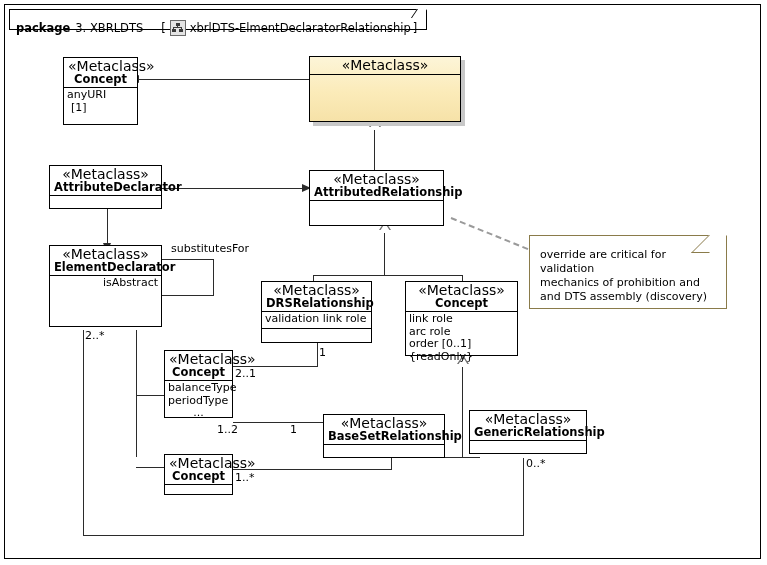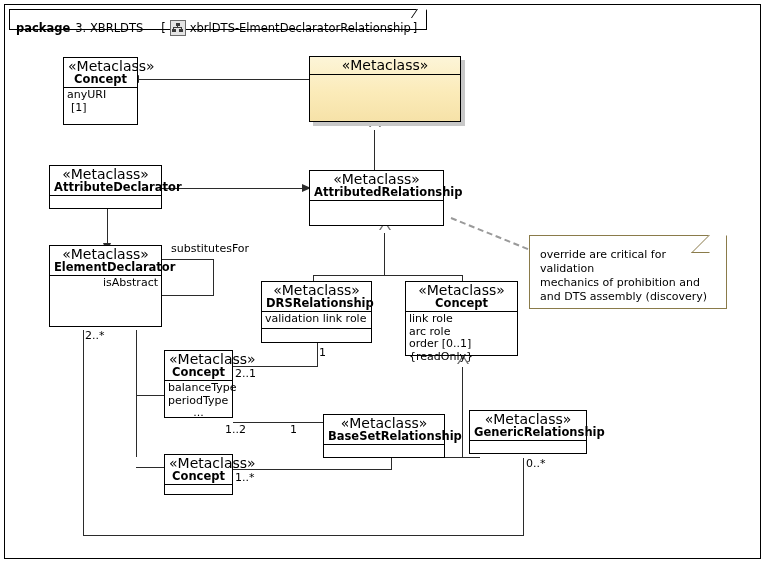--- a/index.html
+++ b/index.html
@@ -286,21 +286,21 @@
       <div class="note-fold"></div>
       <div>override are critical for validation</div>
       <div>mechanics of prohibition and</div>
       <div>and DTS assembly (discovery)</div>
     </div>
 
     <div class="lbl" style="left:166px;top:238px;">substitutesFor</div>
     <div class="lbl" style="left:80px;top:325px;">2..*</div>
     <div class="lbl" style="left:314px;top:342px;">1</div>
     <div class="lbl" style="left:230px;top:363px;">2..1</div>
-    <div class="lbl" style="left:220px;top:419px;text-align:right;">1..2</div>
+    <div class="lbl" style="left:212px;top:419px;text-align:right;">1..2</div>
     <div class="lbl" style="left:285px;top:419px;">1</div>
     <div class="lbl" style="left:230px;top:467px;">1..*</div>
     <div class="lbl" style="left:521px;top:453px;">0..*</div>
 
     <div class="frame-header">
       <div class="hdr-clip"></div>
       <span class="kw">package</span>
       <span class="nm">3. XBRLDTS</span>
       <span class="brk">[</span>
       <span class="diag-icon">

